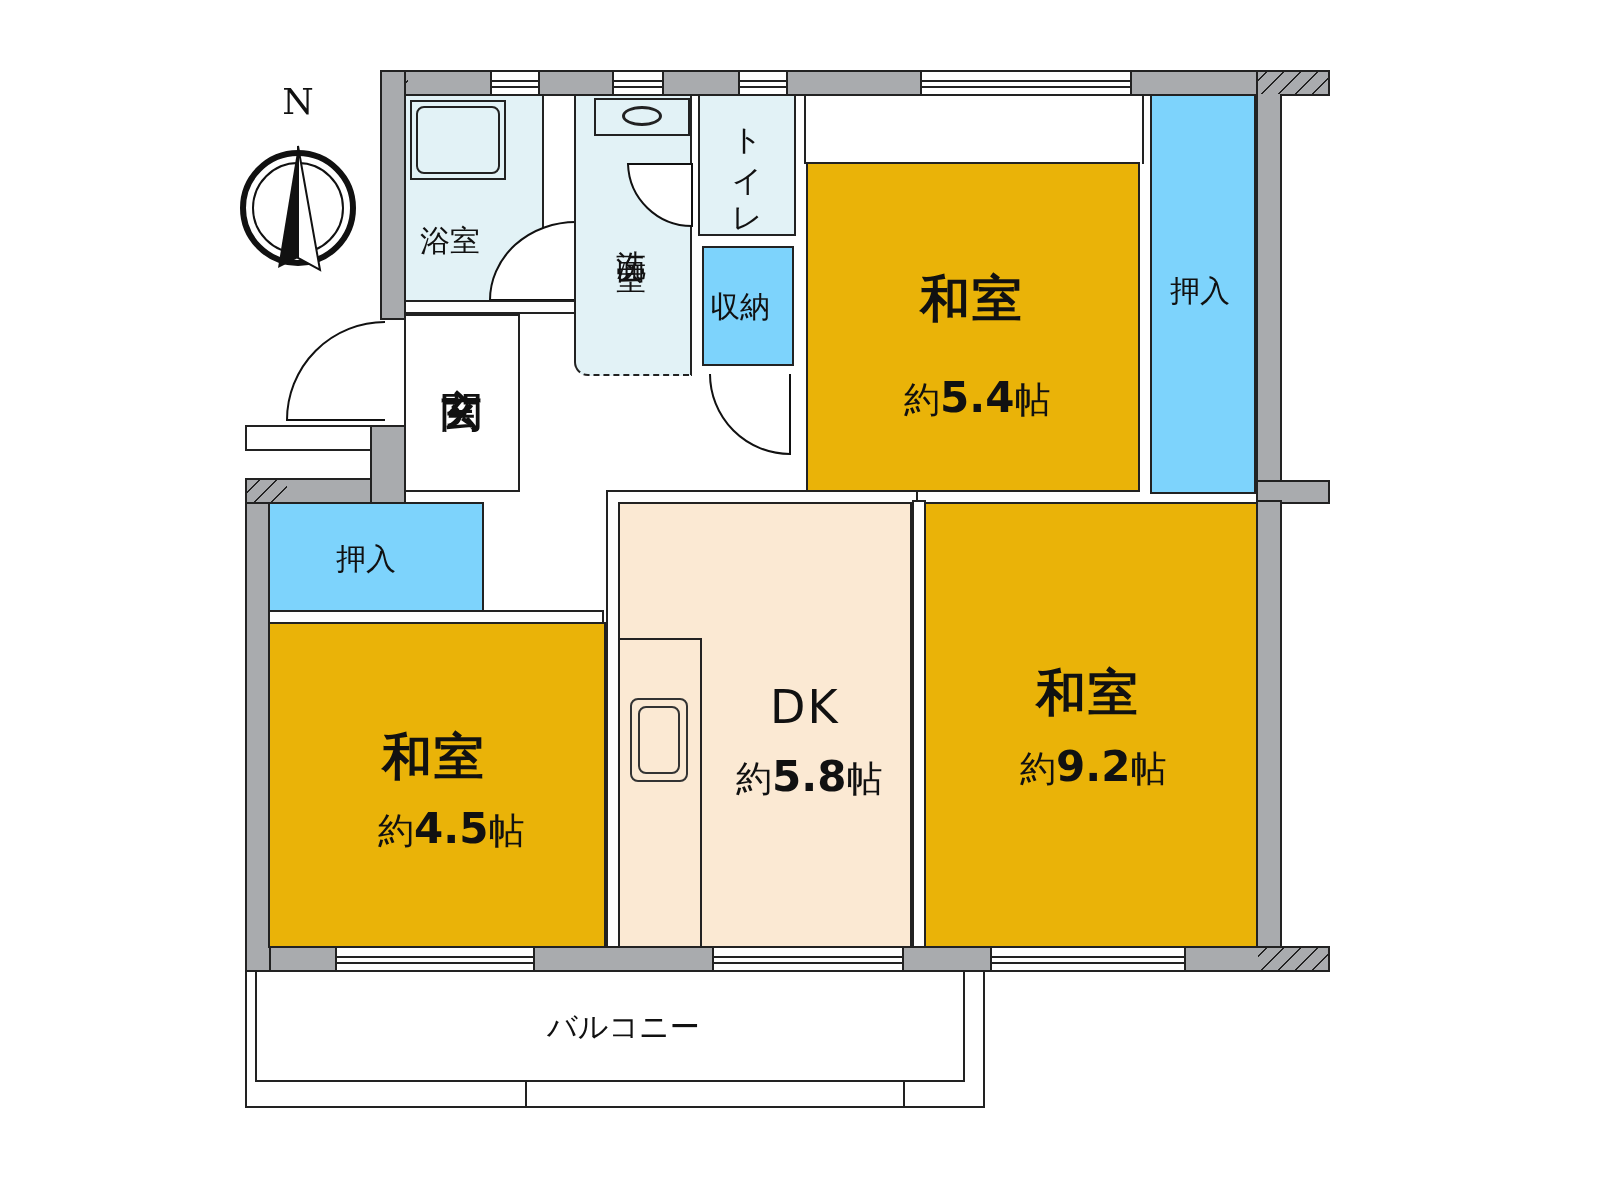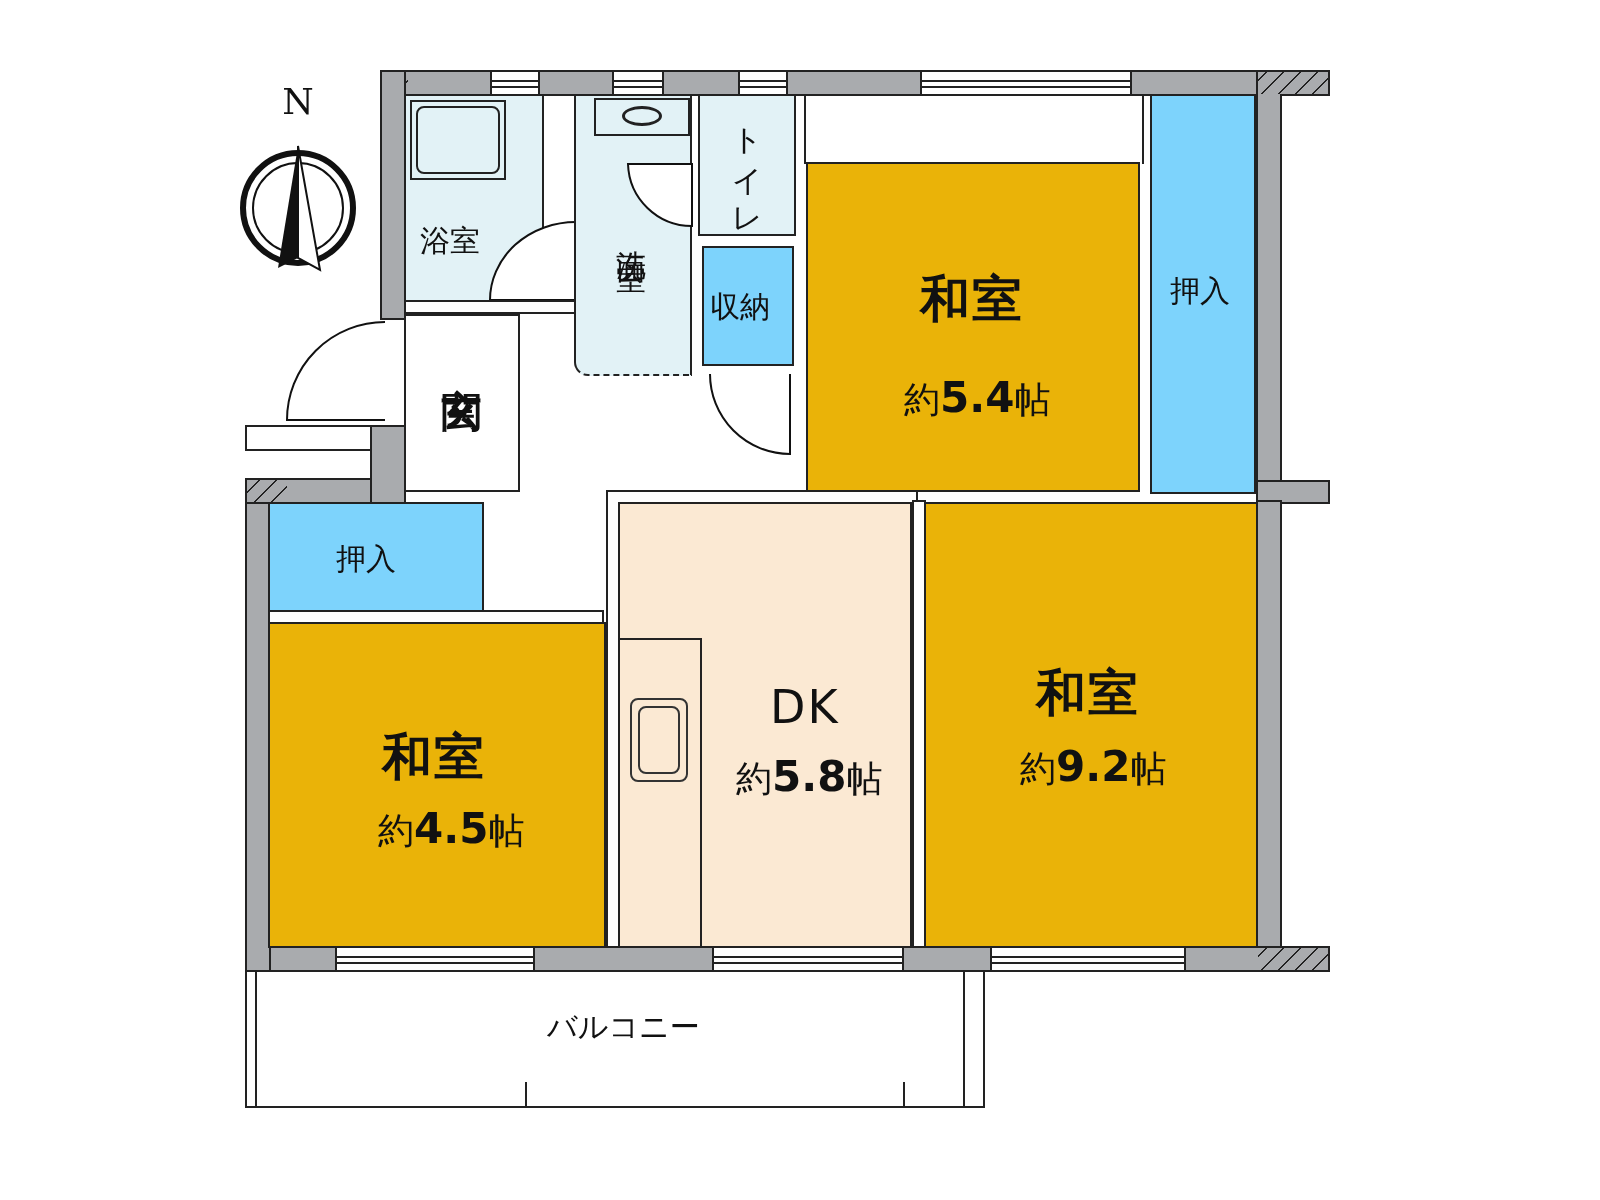--- a/index.html
+++ b/index.html
@@ -142,17 +142,17 @@
 
 <div class="abs room plain" style="left:912px;top:500px;width:14px;height:448px;"></div>
 <div class="abs room tatami" style="left:924px;top:502px;width:334px;height:446px;">
   <div class="label big" style="left:110px;top:164px;">和室</div>
   <div class="label area" style="left:94px;top:242px;">
     <span>約</span><span class="num">9.2</span><span>帖</span>
   </div>
 </div>
 
 <div class="abs" style="left:245px;top:970px;width:740px;height:138px;border:2px solid #222;border-top:none;"></div>
-<div class="abs" style="left:255px;top:970px;width:710px;height:138px;border:2px solid #222;border-top:none;">
+<div class="abs" style="left:255px;top:970px;width:710px;height:112px;border:2px solid #222;border-top:none;">
   <div class="label" style="left:290px;top:42px;font-size:30px;">バルコニー</div>
 </div>
 <div class="abs" style="left:525px;top:1082px;width:2px;height:26px;background:#222;"></div>
 <div class="abs" style="left:903px;top:1082px;width:2px;height:26px;background:#222;"></div>
 
 </body></html>

